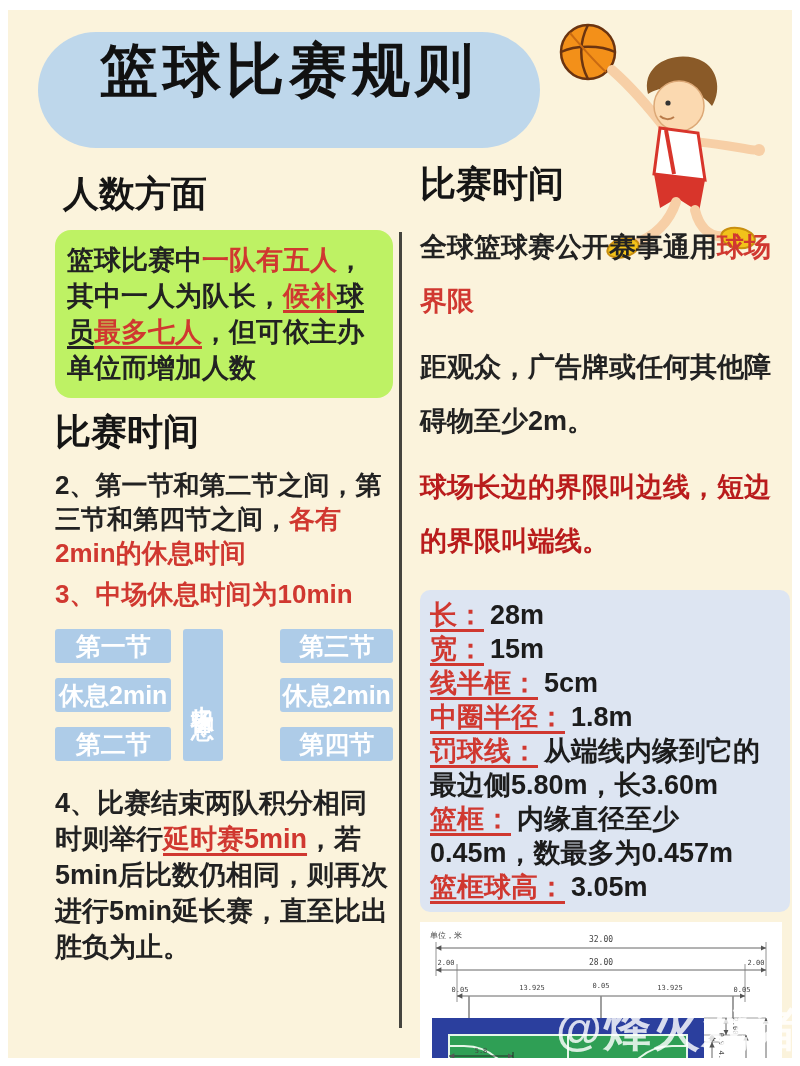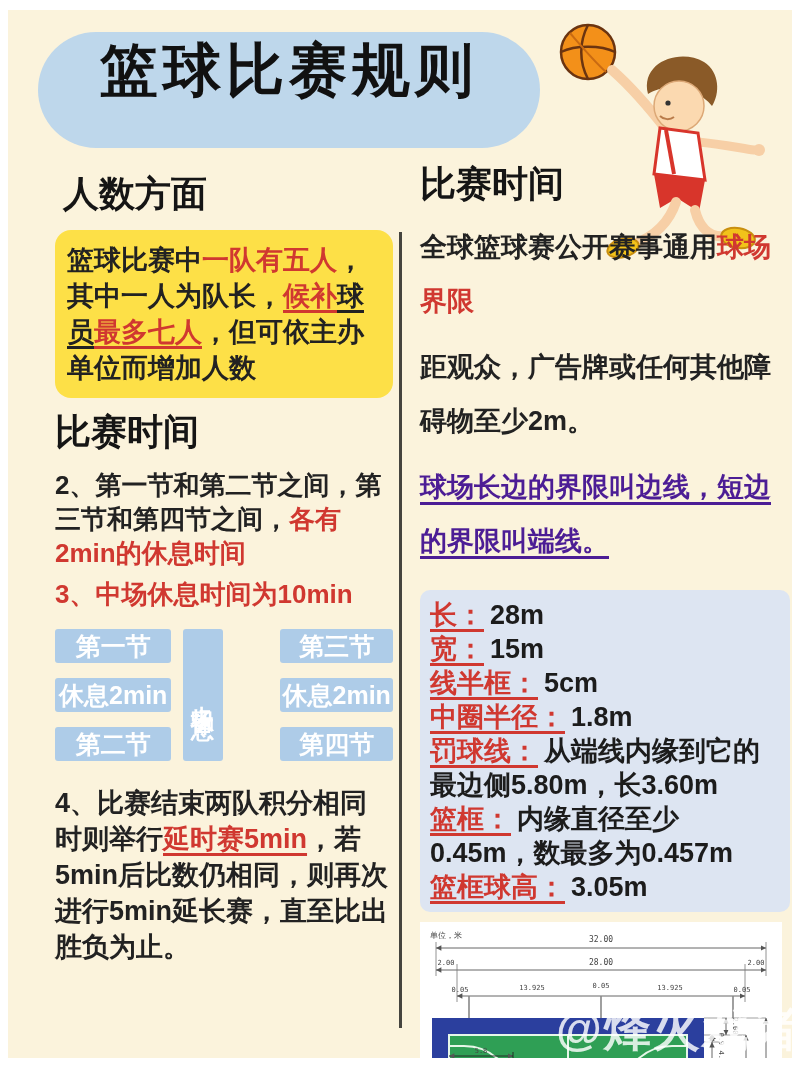--- a/index.html
+++ b/index.html
@@ -13,21 +13,21 @@
 
   
   .col-left  { position:absolute; left:47px;  top:156px; width:338px; }
   .col-right { position:absolute; left:412px; top:152px; width:370px; }
   .divider { position:absolute; left:391px; top:222px; width:3px; height:796px; background:#45443e; }
 
   h2.section { font-size:36px; font-weight:800; color:#151515; line-height:44px; }
   .col-left h2.first { margin-top:6px; margin-left:8px; }
   .col-left h2.second { margin-top:12px; }
 
-  .info-box { margin-top:14px; background:#fde047; border-radius:16px; padding:12px 12px; font-size:27px; font-weight:700; line-height:36px; color:#222; }
+  .info-box { margin-top:14px; background:#bef264; border-radius:16px; padding:12px 12px; font-size:27px; font-weight:700; line-height:36px; color:#222; }
 
   .rules { margin-top:14px; }
   .rules p { font-size:26px; font-weight:700; line-height:34px; margin-bottom:7px; color:#222; }
 
   .seg-k  { color:#222; }
   .seg-r  { color:#d03830; }
   .seg-ru { color:#d03830; text-decoration:underline; text-decoration-thickness:2.5px; text-underline-offset:5px; }
   .seg-ku { color:#222;    text-decoration:underline; text-decoration-thickness:2.5px; text-underline-offset:5px; }
 
   
@@ -36,21 +36,21 @@
   .sch-col.c1 { width:124px; margin-right:12px; }
   .sch-col.c2 { width:120px;margin-left:43px; }
   .sch-box { height:34px; background:#aecce8; border-radius:3px; color:#fff; font-size:25px; font-weight:800; display:flex; align-items:center; justify-content:center; }
   .sch-mid { width:40px; height:132px; margin-right:14px; background:#aecce8; border-radius:3px; color:#fff; font-size:23px; font-weight:800; writing-mode:vertical-rl; text-orientation:upright; display:flex; align-items:center; justify-content:center; letter-spacing:4px; }
 
   .rule4 { margin-top:24px; font-size:27px; font-weight:700; line-height:36px; color:#222; }
 
   
   .rpara { margin-top:14px; font-size:27px; font-weight:700; line-height:54px; color:#222; }
   .rpara.tight { margin-top:12px; }
-  .red-underline { color:#4c1d95; text-decoration:underline; text-decoration-thickness:2.5px; text-underline-offset:6px; }
+  .red-underline { color:#b91c1c; text-decoration-thickness:2.5px; text-underline-offset:6px; }
 
   .dims-box { margin-top:22px; background:#dde5f2; border-radius:10px; padding:8px 10px; }
   .dim-row { font-size:27px; font-weight:700; line-height:34px; color:#1c1c1c; }
   .dim-label { color:#d03830; text-decoration:underline; text-decoration-thickness:2.5px; text-underline-offset:5px; margin-right:6px; }
 
   .diagram { margin-top:10px; width:362px; height:268px; background:#ffffff; }
   .diagram svg { display:block; }
   .dimtxt { font-size:8px; fill:#444; font-family:"DejaVu Sans Mono",monospace; }
   .dimtxt.small { font-size:7px; }
 

